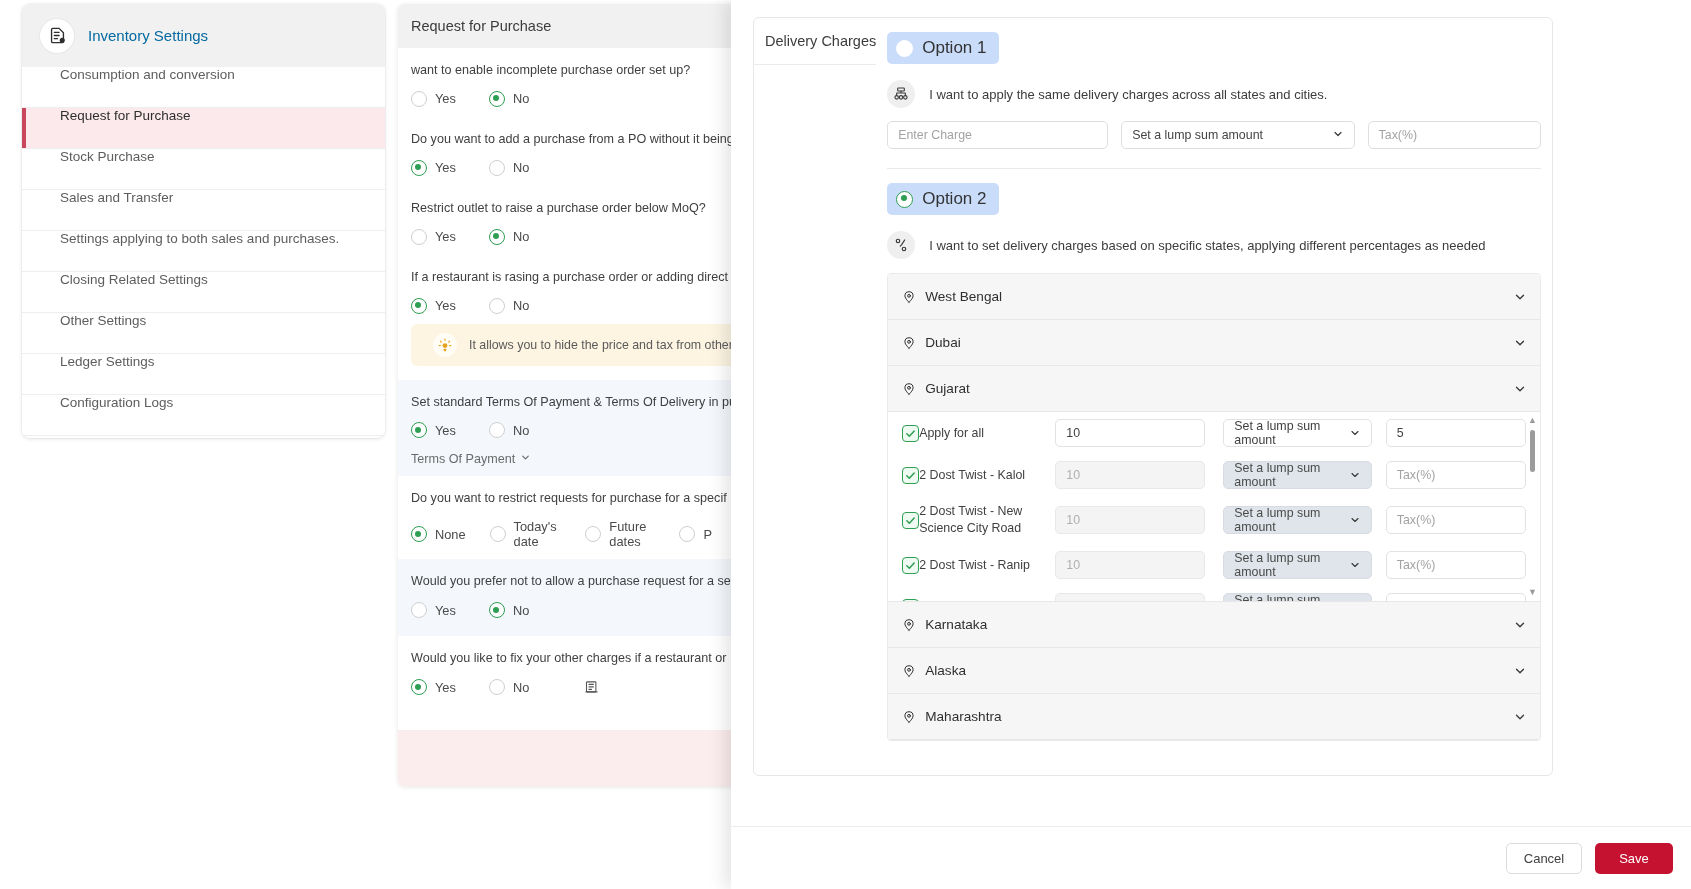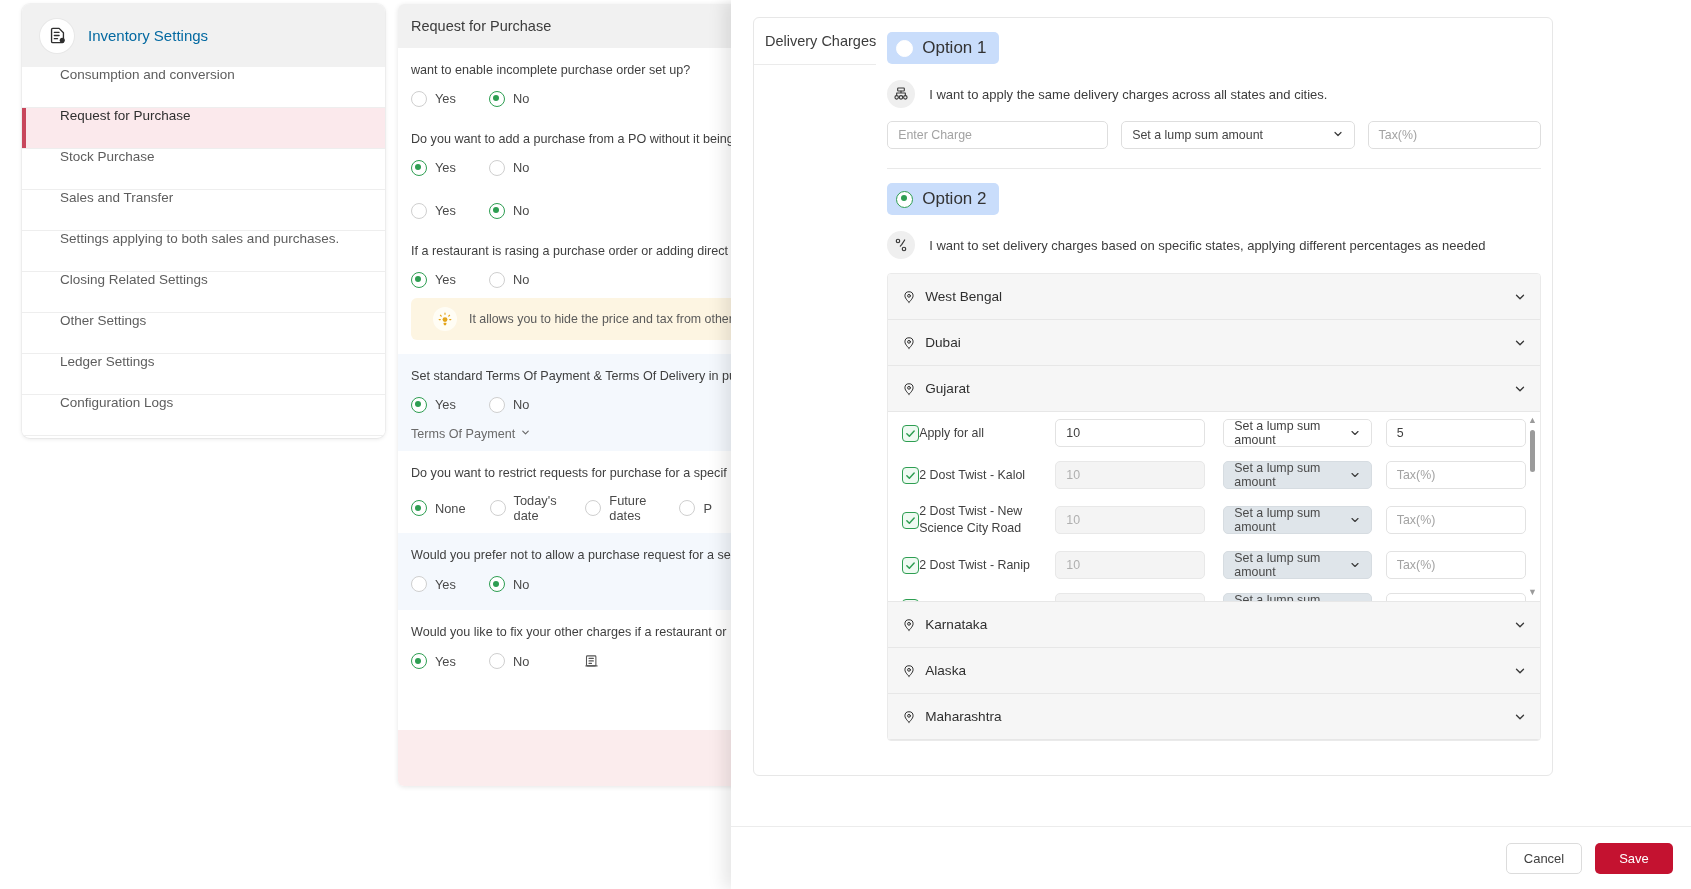--- a/index.html
+++ b/index.html
@@ -230,20 +230,21 @@
           <span>Yes</span>
         </label>
         <label class="radio-opt">
           <span class="rb"></span>
           <span>No</span>
         </label>
       </div>
     </div>
 
     <div class="q-block">
+      <div class="q-text">Restrict outlet to raise a purchase order below MoQ?</div>
       <div class="radio-row">
         <label class="radio-opt">
           <span class="rb"></span>
           <span>Yes</span>
         </label>
         <label class="radio-opt">
           <span class="rb on"></span>
           <span>No</span>
         </label>
       </div>

